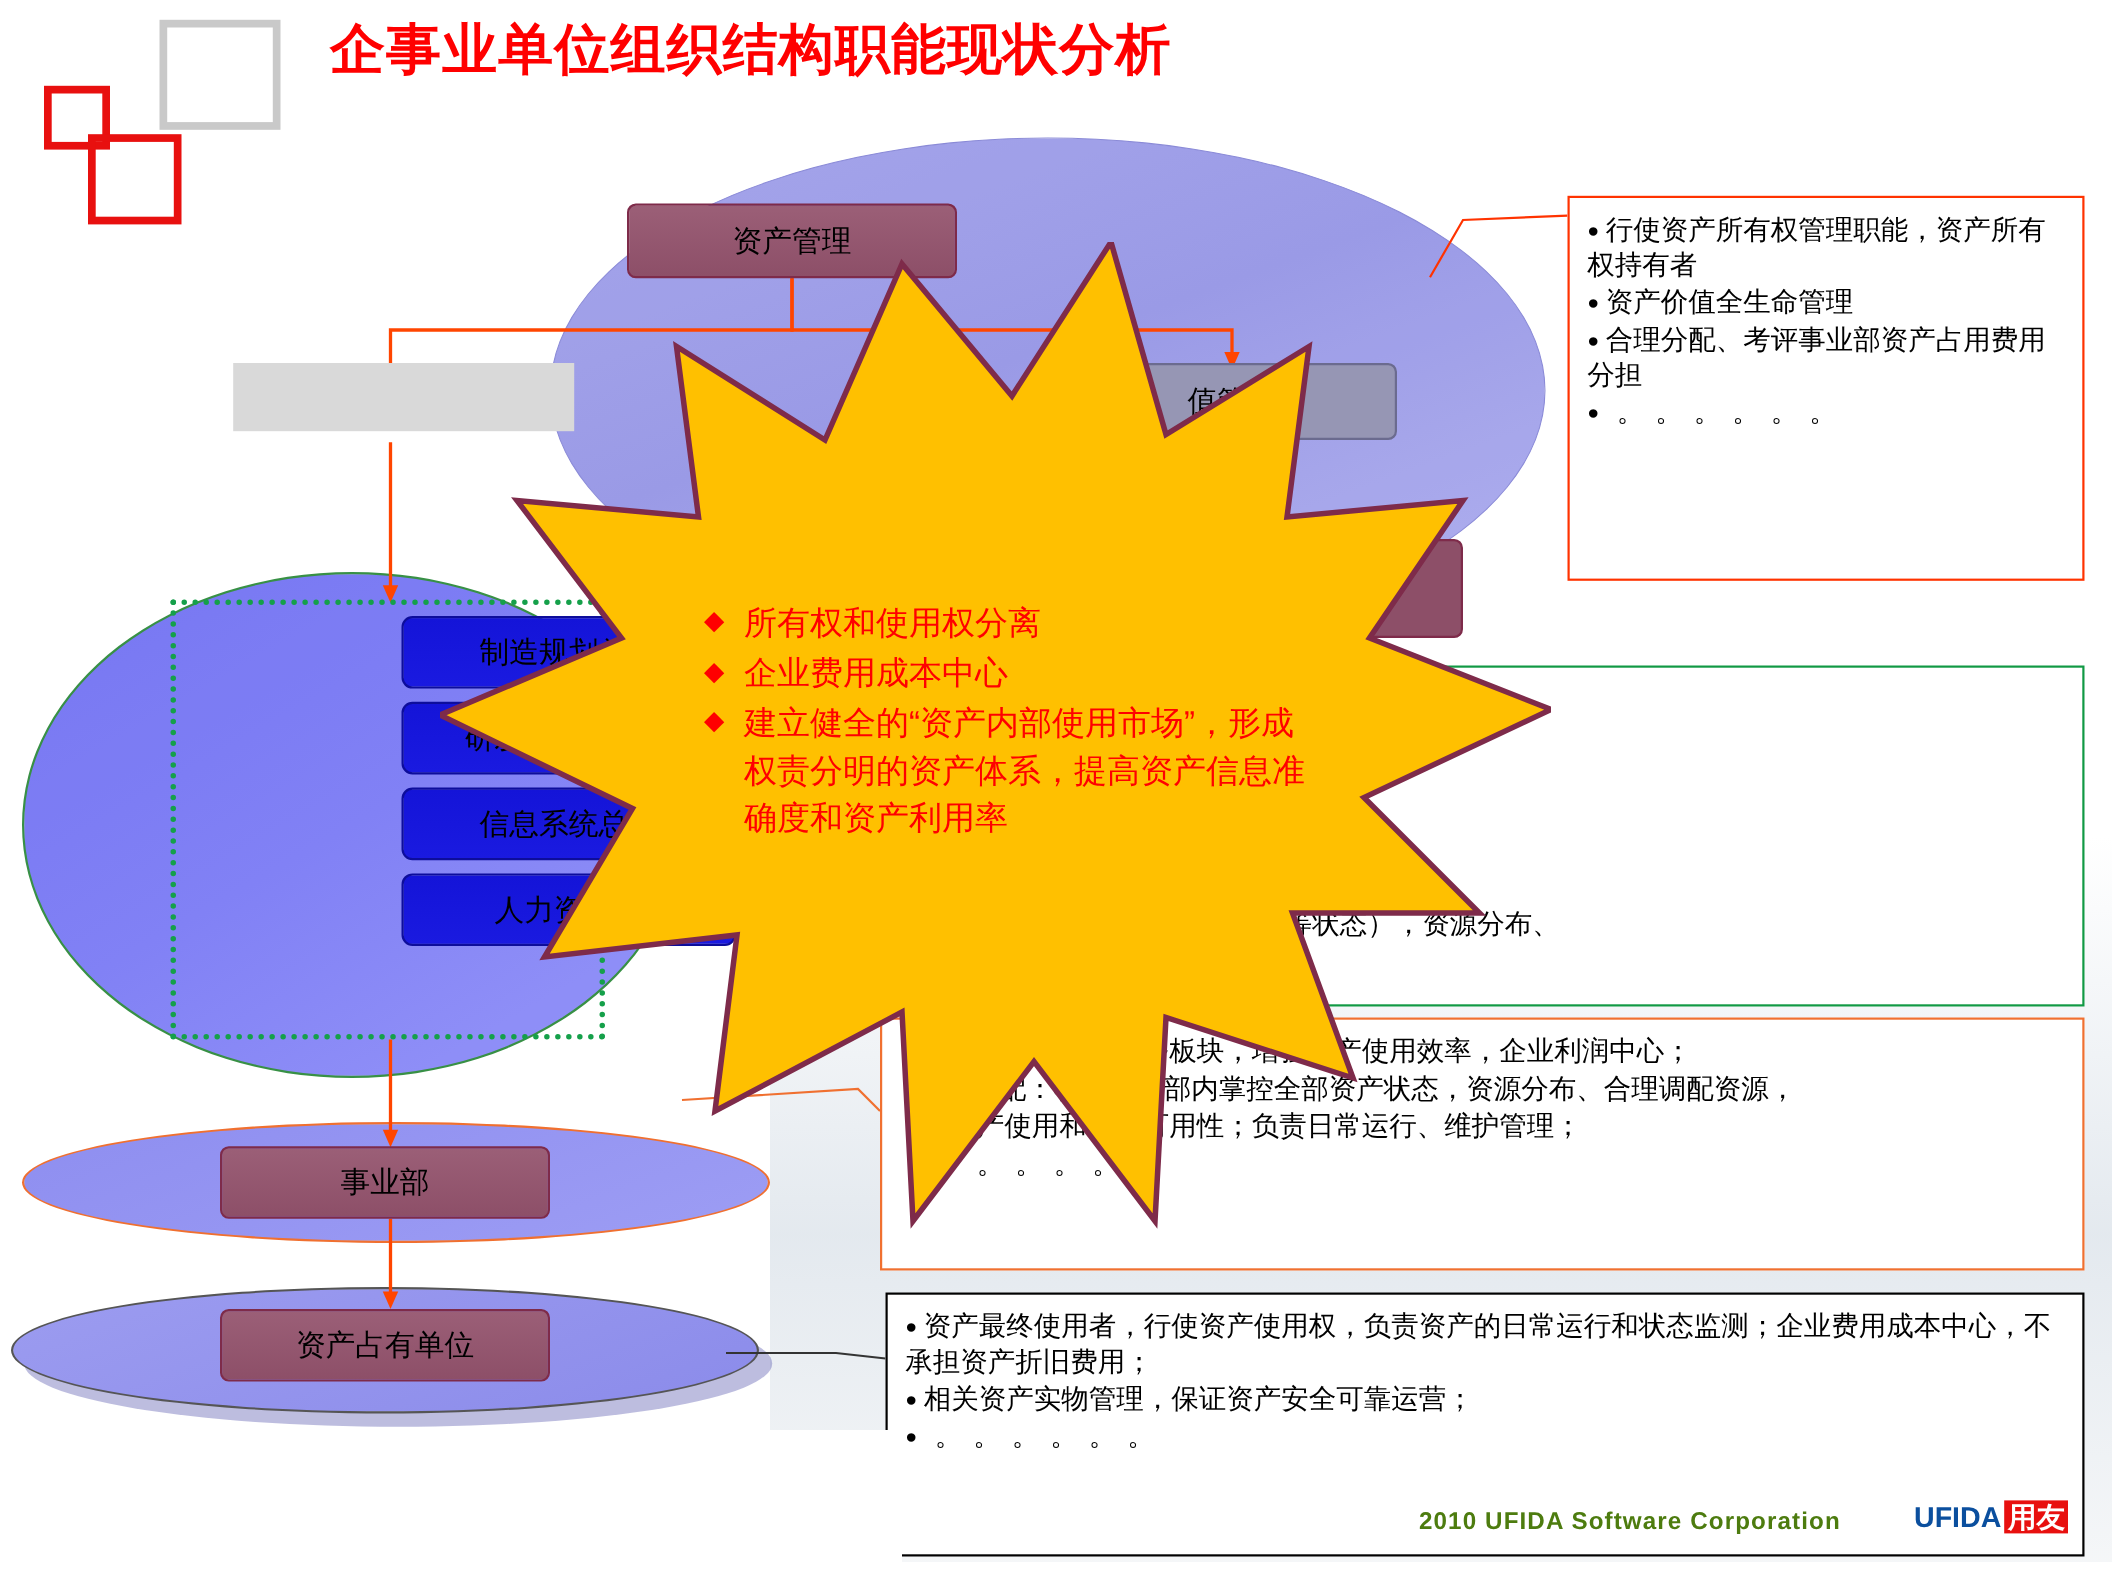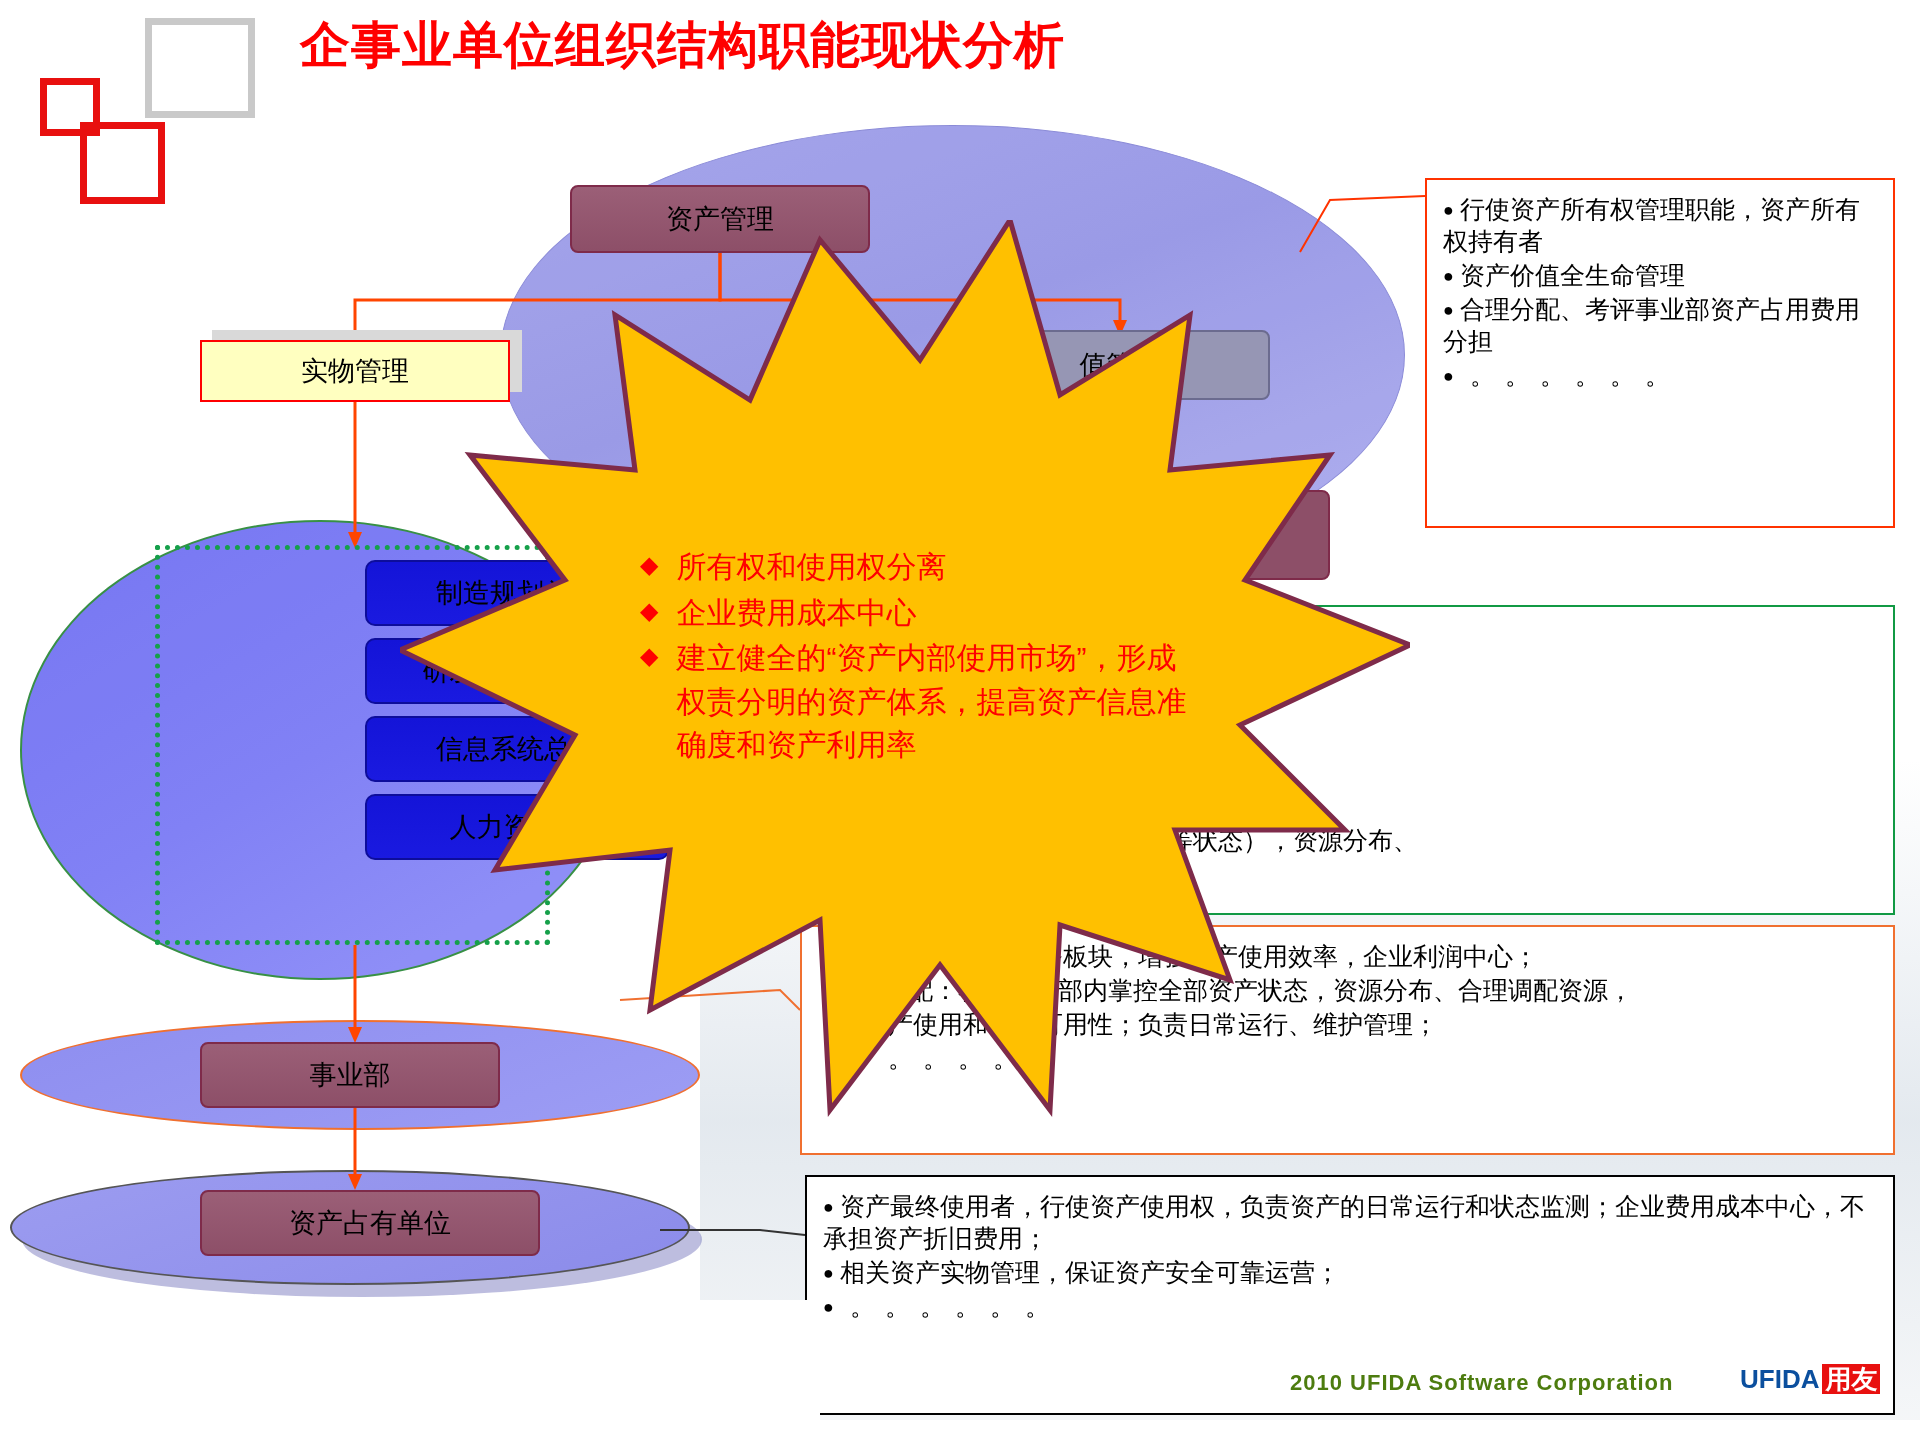--- a/index.html
+++ b/index.html
@@ -87,21 +87,21 @@
     background:linear-gradient(180deg,#1414d8 0%,#1a1ae0 100%);
     border:2px solid #0d0d9b;border-radius:10px;
     display:flex;align-items:center;justify-content:center;color:#000;font-size:27px;
   }
   .box-bu{
     left:200px;top:1042px;width:300px;height:66px;
     background:linear-gradient(180deg,#9b5f77 0%,#8d4f68 100%);
     border:2px solid #7e2b4a;border-radius:8px;
   }
   .box-own{
-    left:200px;top:1190px;width:340px;height:66px;
+    left:200px;top:1190px;width:300px;height:66px;
     background:linear-gradient(180deg,#9b5f77 0%,#8d4f68 100%);
     border:2px solid #7e2b4a;border-radius:8px;
   }
 
   
   .panel{
     position:absolute;box-sizing:border-box;background:#fff;
     font-size:25px;line-height:1.28;color:#000;padding:14px 16px 10px 16px;font-family:Liberation Serif, serif;
   }
   .panel.red{border:2px solid #ff3300;}
@@ -186,21 +186,20 @@
       <path d="M1300,252 L1330,200 L1425,196" stroke="#ff3300"></path>
       <path d="M620,1000 L780,990 L800,1010" stroke="#f07030"></path>
       <path d="M660,1230 L760,1230 L805,1235" stroke="#333"></path>
     </g>
   </svg>
 
   <div class="box box-phys-shadow"></div>
   <div class="box box-asset">资产管理</div>
   <div class="box box-value">值管理</div>
   <div class="box box-hidden1"></div>
-  <div class="box box-phys">实物管理</div>
 
   <div class="dotted-box">
     <div class="box-dept" style="top:10px;">制造规划总部</div>
     <div class="box-dept" style="top:88px;">研发资源规划部</div>
     <div class="box-dept" style="top:166px;">信息系统总部</div>
     <div class="box-dept" style="top:244px;">人力资源部</div>
   </div>
 
   <div class="box box-bu">事业部</div>
   <div class="box box-own">资产占有单位</div>

